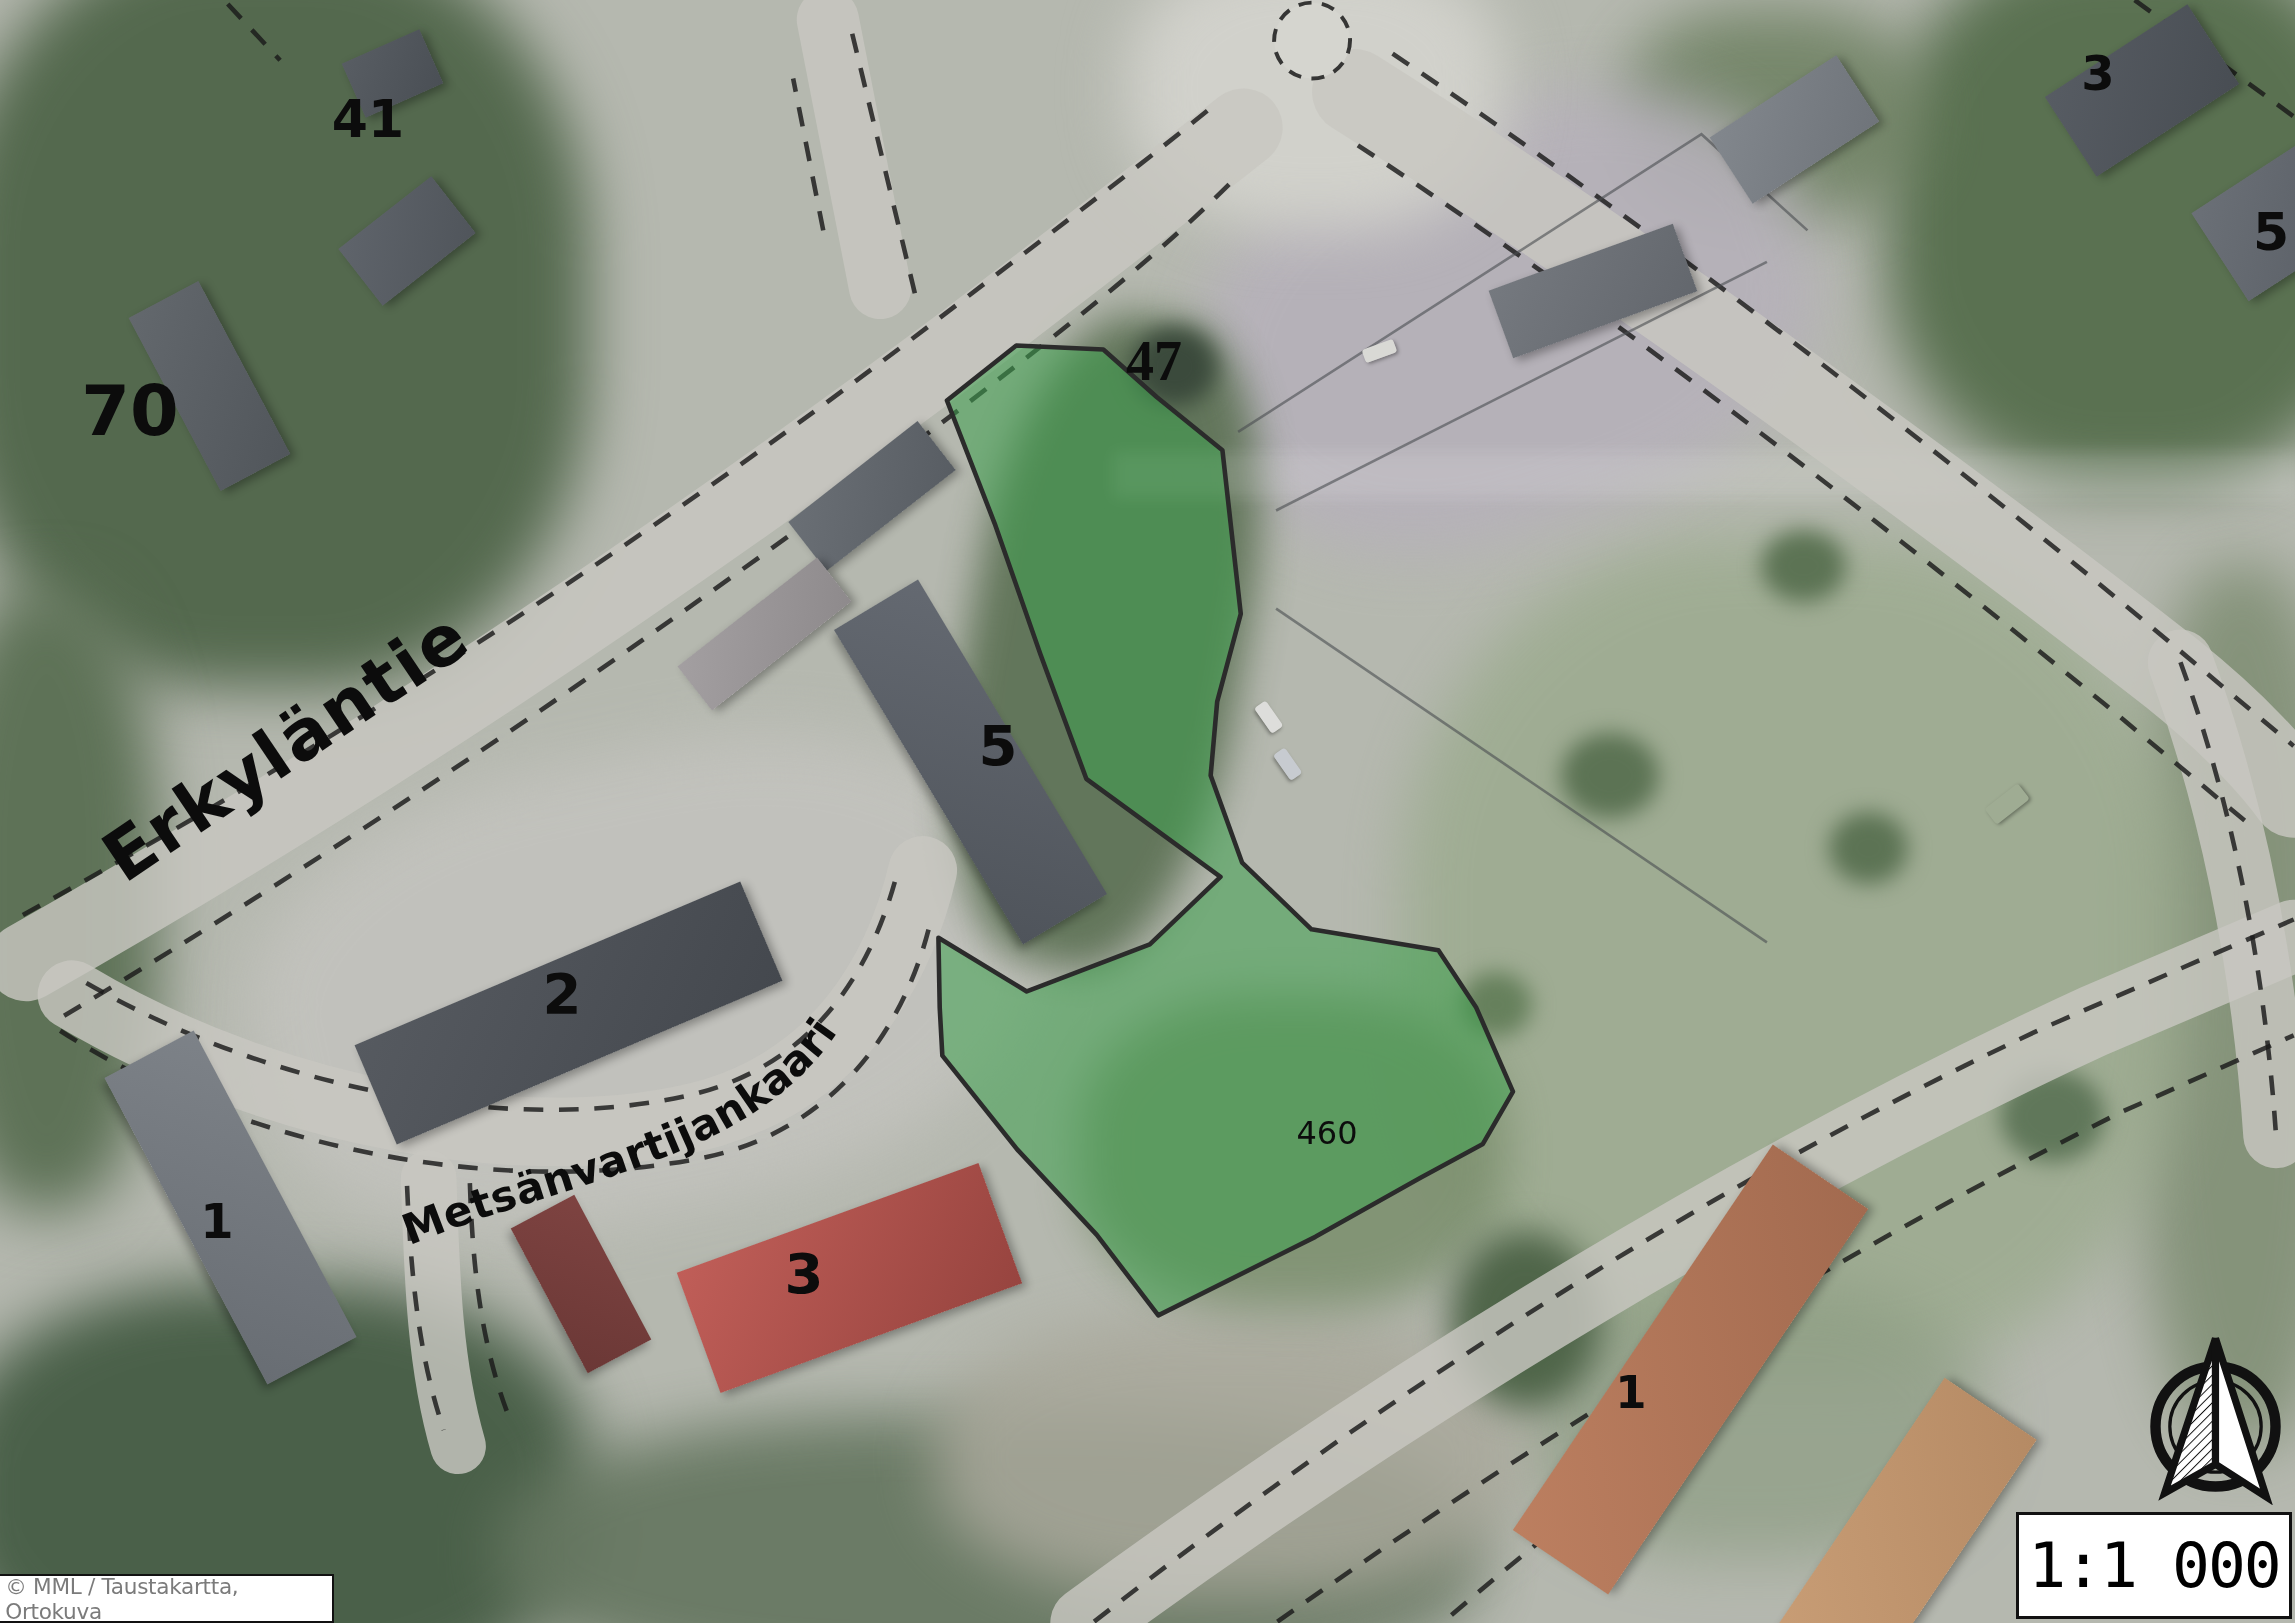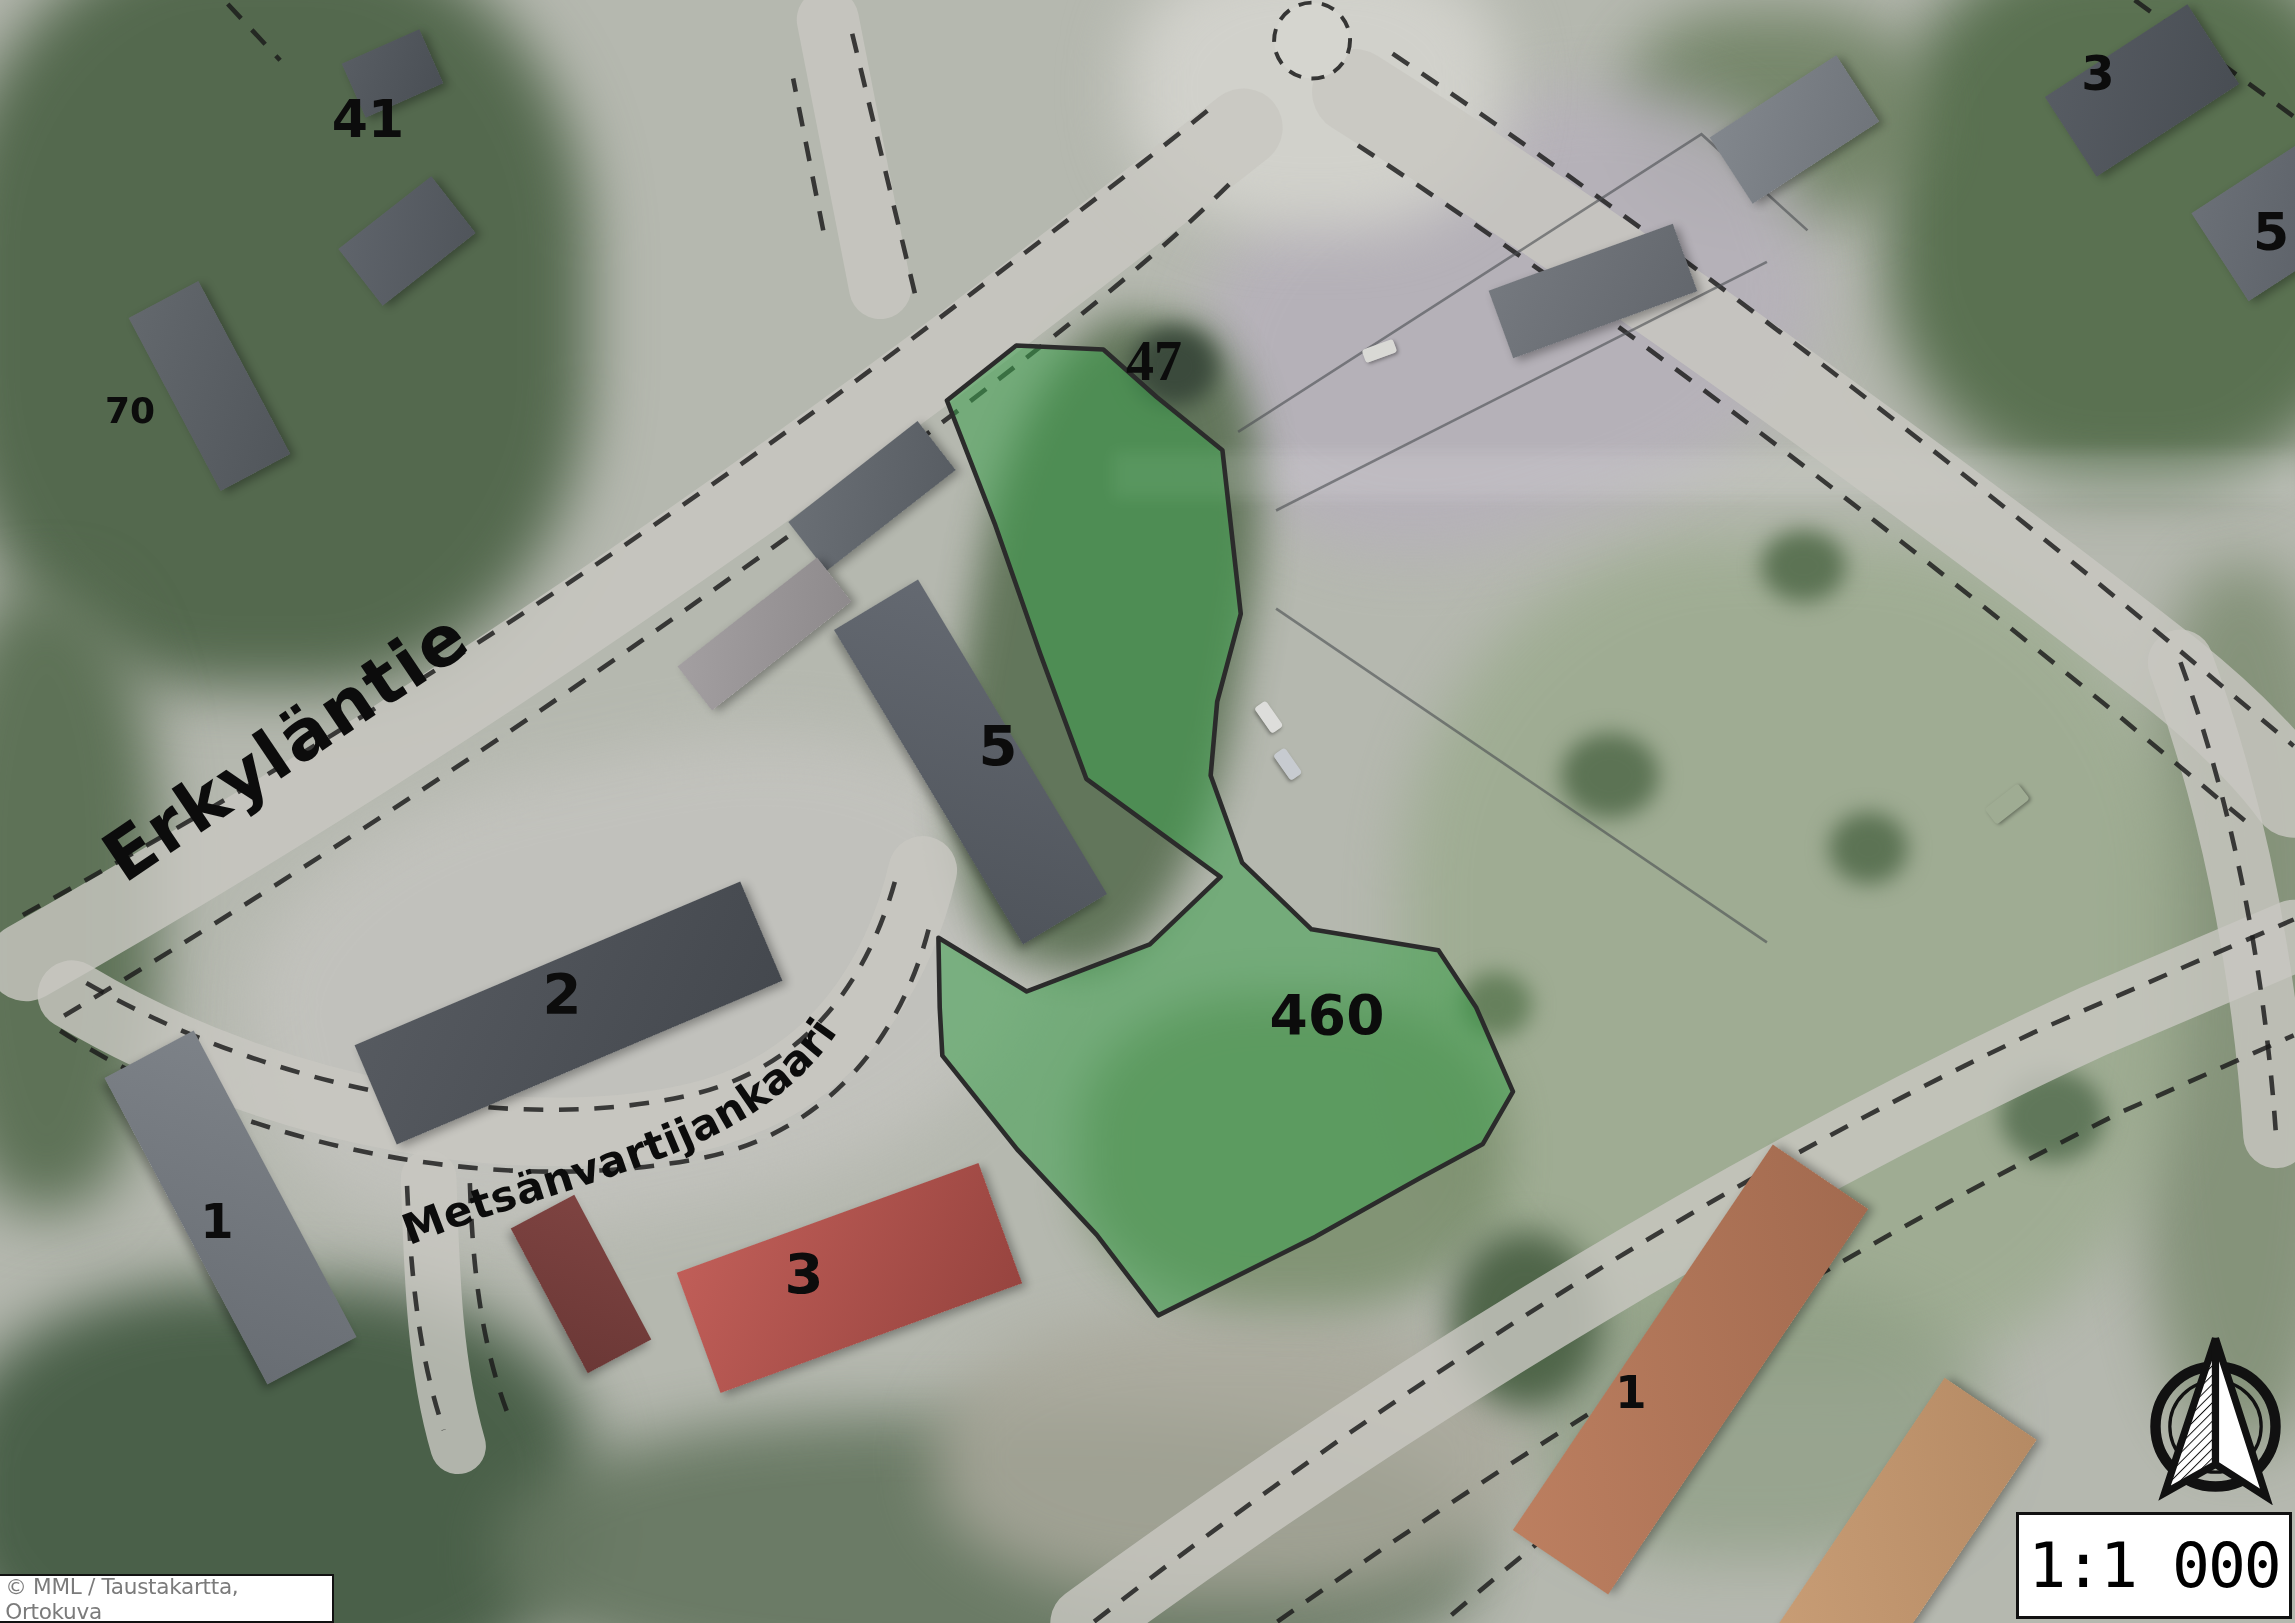--- a/index.html
+++ b/index.html
@@ -114,30 +114,30 @@
       <defs>
         <path id="street-0" d="M 165 1368 L 930 852" fill="none"></path>
         <path id="street-1" d="M 618 1906 C 860 1808 1060 1786 1208 1658 C 1310 1568 1340 1470 1350 1352" fill="none"></path>
       </defs>
       <text font-size="106" font-weight="700" fill="#0c0c0c" font-family="&quot;DejaVu Sans&quot;, sans-serif" letter-spacing="4"><textPath startOffset="30" href="#street-0" xlink:href="#street-0">Erkyläntie</textPath></text>
       <text font-size="64" font-weight="700" fill="#0c0c0c" font-family="&quot;DejaVu Sans&quot;, sans-serif" letter-spacing="1"><textPath startOffset="8" href="#street-1" xlink:href="#street-1">Metsänvartijankaari</textPath></text>
     </svg>
 
   <div id="labels">
       <div class="maplabel" style="left: 368px; top: 119px; font-size: 52px;">41</div>
-      <div class="maplabel" style="left: 130px; top: 411px; font-size: 36px;">70</div>
+      <div class="maplabel" style="left: 130px; top: 411px; font-size: 70px;">70</div>
       <div class="maplabel" style="left: 1154px; top: 361px; font-size: 56px; font-family: Liberation Serif, serif;">47</div>
       <div class="maplabel" style="left: 998px; top: 746px; font-size: 56px;">5</div>
       <div class="maplabel" style="left: 562px; top: 994px; font-size: 56px;">2</div>
       <div class="maplabel" style="left: 217px; top: 1221px; font-size: 48px;">1</div>
       <div class="maplabel" style="left: 804px; top: 1274px; font-size: 56px;">3</div>
       <div class="maplabel" style="left: 2098px; top: 73px; font-size: 48px;">3</div>
       <div class="maplabel" style="left: 2271px; top: 232px; font-size: 52px;">5</div>
       <div class="maplabel" style="left: 1631px; top: 1392px; font-size: 45px;">1</div>
-      <div class="maplabel" style="left: 1327px; top: 1015px; font-size: 55px; font-weight: 700;">460</div>
+      <div class="maplabel" style="left: 1327px; top: 1133px; font-size: 32px; font-weight: 400;">460</div>
     </div>
 
   <svg id="northarrow" width="137" height="170" viewBox="-105 -140 210 260">
     <defs>
       <pattern id="hatch" width="10" height="10" patternUnits="userSpaceOnUse" patternTransform="rotate(45)">
         <rect width="10" height="10" fill="#ffffff"></rect>
         <line x1="0" y1="0" x2="0" y2="10" stroke="#111" stroke-width="3"></line>
       </pattern>
     </defs>
     <circle r="92" fill="none" stroke="#111" stroke-width="16"></circle>

